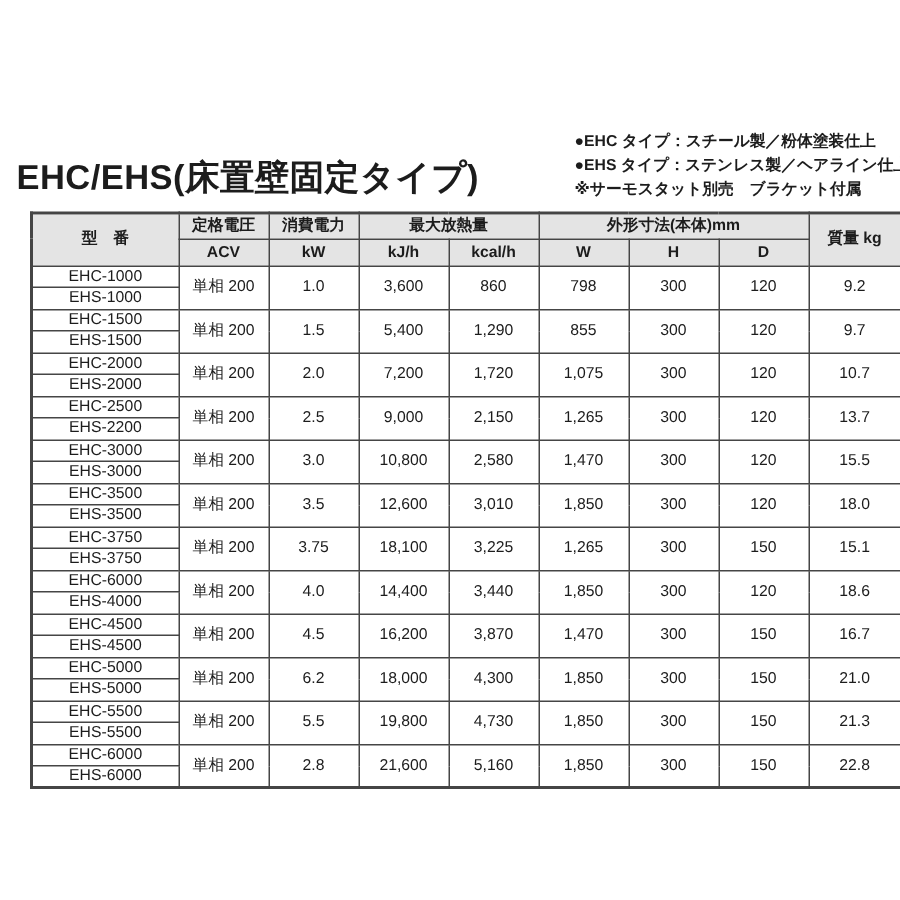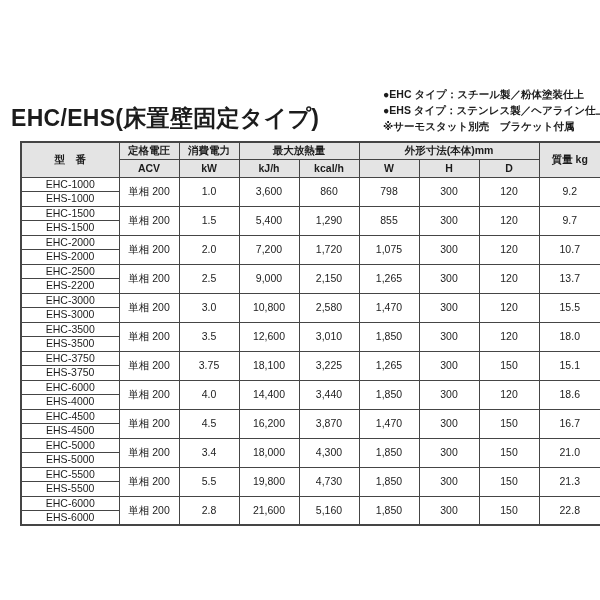--- a/index.html
+++ b/index.html
@@ -226,21 +226,21 @@
         <td rowspan="2">300</td>
         <td rowspan="2">150</td>
         <td rowspan="2">16.7</td>
       </tr>
       <tr>
         <td>EHS-4500</td>
       </tr>
       <tr>
         <td>EHC-5000</td>
         <td rowspan="2">単相 200</td>
-        <td rowspan="2">3.4</td>
+        <td rowspan="2">6.2</td>
         <td rowspan="2">18,000</td>
         <td rowspan="2">4,300</td>
         <td rowspan="2">1,850</td>
         <td rowspan="2">300</td>
         <td rowspan="2">150</td>
         <td rowspan="2">21.0</td>
       </tr>
       <tr>
         <td>EHS-5000</td>
       </tr>

